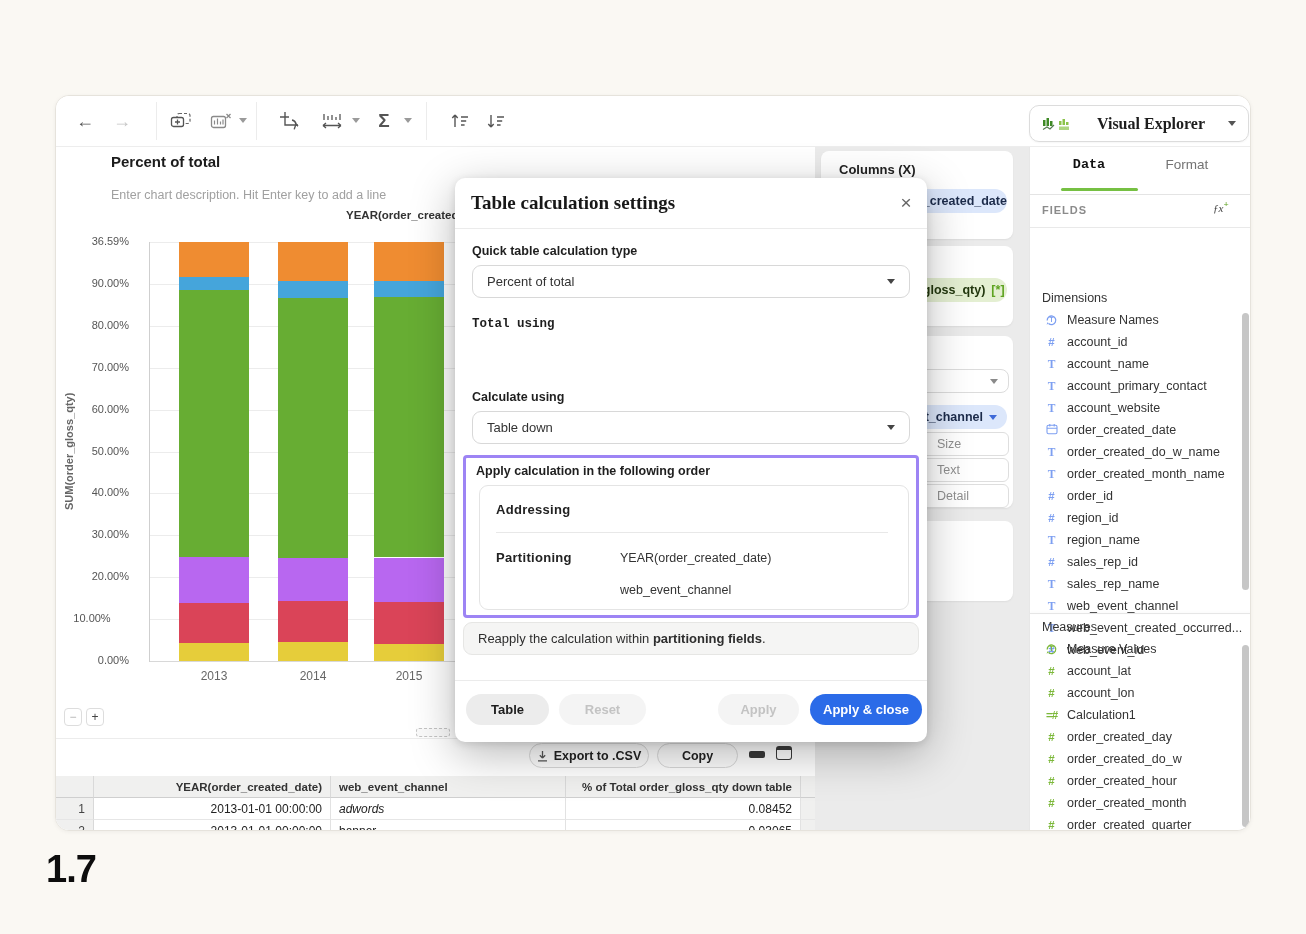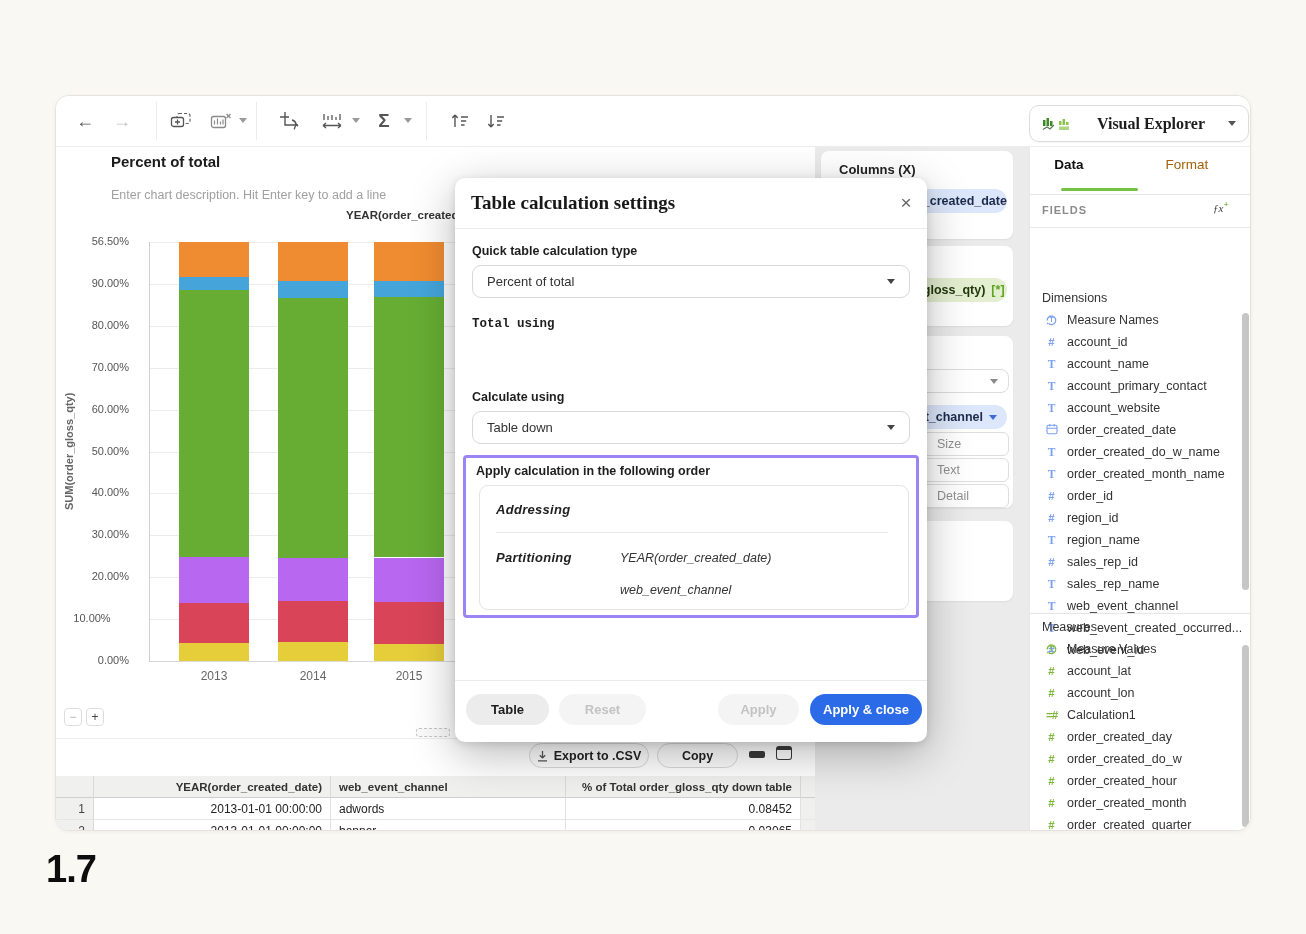--- a/index.html
+++ b/index.html
@@ -56,21 +56,21 @@
           padding:0 10px; gap:6px; white-space:nowrap; overflow:hidden; cursor:pointer; }
   .pill.blue { background:#dce7fb; color:#1c2b4a; }
   .pill.green { background:#e4efd2; color:#23380f; }
   .pill .spacer { flex:1; }
   .mini-select { position:absolute; height:24px; background:#fff; border:1px solid #dcdcdc; border-radius:8px; cursor:pointer; }
   .mini-select .caret-down { position:absolute; right:10px; top:9px; border-top-color:#8a8a8a; }
   .drop-zone { position:absolute; height:24px; border:1px solid #dedede; border-radius:6px; background:#fff;
                font-size:12.5px; color:#8f8f8f; display:flex; align-items:center; padding-left:100px; }
   
   #sidebar { left:973px; top:51px; width:223px; height:685px; background:#fff; border-left:1px solid #e7e7e7; }
-  .tab { position:absolute; top:10px; width:70px; text-align:center; font-size:13.5px; color:#a16207; cursor:pointer; }
+  .tab { position:absolute; top:10px; width:70px; text-align:center; font-size:13.5px; color:#737373; cursor:pointer; }
   .tab.active { font-weight:700; color:#111; }
   #tab-underline { left:31px; top:41px; width:77px; height:3px; background:#76c043; border-radius:2px; }
   #tabs-border { left:0; top:47px; width:223px; height:1px; background:#e4e4e4; }
   #fields-hdr { left:12px; top:57px; font-size:11px; font-weight:700; letter-spacing:1px; color:#8b8b8b; }
   #fx-btn { left:183px; top:52px; font-size:11px; color:#444; cursor:pointer; font-style:italic; font-family:"Liberation Serif","DejaVu Serif",serif; }
   #fx-btn sup { color:#5ea321; font-weight:700; font-style:normal; }
   #fields-border { left:0; top:80px; width:223px; height:1px; background:#e9e9e9; }
   .sec-label { position:absolute; left:12px; font-size:12.5px; color:#333; }
   .field-item { height:22px; display:flex; align-items:center; gap:7px; padding-left:7px; font-size:12.5px; color:#333; cursor:pointer; white-space:nowrap; }
   .ficon { width:17px; text-align:center; font-size:11.5px; font-weight:700; flex:0 0 17px; }
@@ -82,21 +82,21 @@
            box-shadow:0 12px 45px rgba(0,0,0,.28), 0 2px 8px rgba(0,0,0,.12); }
   #modal-title { left:16px; top:14px; font-family:"Liberation Serif","DejaVu Serif",serif; font-size:19px; font-weight:600; color:#181818; }
   #modal-close { left:438px; top:12px; width:26px; height:26px; font-size:19px; color:#666; display:flex; align-items:center; justify-content:center; cursor:pointer; }
   #modal-hdr-border { left:0; top:50px; width:472px; height:1px; background:#ebebeb; }
   .m-label { position:absolute; left:17px; font-size:12.5px; font-weight:700; color:#1e1e1e; }
   .m-select { position:absolute; left:17px; width:438px; height:33px; border:1px solid #d8d8d8; border-radius:9px;
               font-size:13px; color:#333; display:flex; align-items:center; padding:0 14px; cursor:pointer; }
   .m-select .caret-down { position:absolute; right:14px; border-top-color:#444; }
   #order-box { left:8px; top:277px; width:456px; height:163px; border:3px solid #9d84f4; border-radius:4px; background:#fff; }
   #order-label { left:10px; top:6px; font-size:12.5px; font-weight:700; color:#1e1e1e; }
-  #order-card { left:13px; top:27px; width:430px; height:125px; border:1px solid #e4e4e4; border-radius:9px;font-style:italic; }
+  #order-card { left:13px; top:27px; width:430px; height:125px; border:1px solid #e4e4e4; border-radius:9px; }
   .o-label { position:absolute; left:16px; font-size:13px; font-weight:700; color:#222; letter-spacing:.3px; }
   .o-value { position:absolute; left:140px; font-size:12.5px; color:#333; }
   #o-divider { left:16px; top:46px; width:392px; height:1px; background:#e8e8e8; }
   #info-box { left:8px; top:444px; width:456px; height:33px; background:#f5f5f4; border:1px solid #e6e6e4; border-radius:9px;
               font-size:13px; color:#2e2e2e; display:flex; align-items:center; padding:0 14px; }
   #modal-ftr-border { left:0; top:502px; width:472px; height:1px; background:#ebebeb; }
   .m-btn { position:absolute; top:516px; height:31px; border-radius:16px; font-size:13px; font-weight:700;
            display:flex; align-items:center; justify-content:center; cursor:pointer; }
   #btn-cancel { left:11px; width:83px; background:#ececec; color:#1d1d1d; }
   #btn-reset { left:104px; width:87px; background:#f4f4f4; color:#c3c3c3; }
@@ -198,21 +198,21 @@
       <div class="tick-label abs" style="left: 13px; top: 558px;">0.00%</div>
       <div class="tick-label abs" style="left: 6px; top: 516.1px; text-align: center;">10.00%</div>
       <div class="tick-label abs" style="left: 13px; top: 474.2px;">20.00%</div>
       <div class="tick-label abs" style="left: 13px; top: 432.3px;">30.00%</div>
       <div class="tick-label abs" style="left: 13px; top: 390.4px;">40.00%</div>
       <div class="tick-label abs" style="left: 13px; top: 348.5px;">50.00%</div>
       <div class="tick-label abs" style="left: 13px; top: 306.6px;">60.00%</div>
       <div class="tick-label abs" style="left: 13px; top: 264.7px;">70.00%</div>
       <div class="tick-label abs" style="left: 13px; top: 222.8px;">80.00%</div>
       <div class="tick-label abs" style="left: 13px; top: 180.9px;">90.00%</div>
-      <div class="tick-label abs" style="left: 13px; top: 139px;">56.50%</div>
+      <div class="tick-label abs" style="left: 13px; top: 139px;">36.59%</div>
     </div>
   <div id="bars-layer">
       <div class="bar-seg" style="left: 123px; width: 70px; top: 546.983px; height: 18.017px; background: rgb(230, 205, 58);"></div>
       <div class="bar-seg" style="left: 123px; width: 70px; top: 507.178px; height: 39.805px; background: rgb(218, 68, 88);"></div>
       <div class="bar-seg" style="left: 123px; width: 70px; top: 460.669px; height: 46.509px; background: rgb(184, 103, 240);"></div>
       <div class="bar-seg" style="left: 123px; width: 70px; top: 194.185px; height: 266.484px; background: rgb(103, 173, 51);"></div>
       <div class="bar-seg" style="left: 123px; width: 70px; top: 181.196px; height: 12.989px; background: rgb(69, 165, 219);"></div>
       <div class="bar-seg" style="left: 123px; width: 70px; top: 146px; height: 35.196px; background: rgb(239, 140, 49);"></div>
       <div class="bar-seg" style="left: 222px; width: 70px; top: 545.726px; height: 19.274px; background: rgb(230, 205, 58);"></div>
       <div class="bar-seg" style="left: 222px; width: 70px; top: 504.664px; height: 41.062px; background: rgb(218, 68, 88);"></div>
@@ -252,21 +252,21 @@
       <div class="trow" style="top: 0px;">
         <div class="tcell al-r hdr" style="left: 0px; width: 38px;"></div>
         <div class="tcell al-r hdr" style="left: 38px; width: 237px;">YEAR(order_created_date)</div>
         <div class="tcell al-l hdr" style="left: 275px; width: 235px;">web_event_channel</div>
         <div class="tcell al-r hdr" style="left: 510px; width: 235px;">% of Total order_gloss_qty down table</div>
         <div class="tcell hdr" style="left: 745px; width: 14px;"></div>
       </div>
       <div class="trow" style="top: 22px;">
         <div class="tcell al-r rownum" style="left: 0px; width: 38px;">1</div>
         <div class="tcell al-r" style="left: 38px; width: 237px;">2013-01-01 00:00:00</div>
-        <div class="tcell al-l" style="left: 275px; width: 235px;">adwords</div>
+        <div class="tcell al-l" style="left: 275px; width: 235px; font-style: italic;">adwords</div>
         <div class="tcell al-r" style="left: 510px; width: 235px;">0.08452</div>
         <div class="tcell rownum" style="left: 745px; width: 14px;"></div>
       </div>
       <div class="trow" style="top: 44px;">
         <div class="tcell al-r rownum" style="left: 0px; width: 38px;">2</div>
         <div class="tcell al-r" style="left: 38px; width: 237px;">2013-01-01 00:00:00</div>
         <div class="tcell al-l" style="left: 275px; width: 235px;">banner</div>
         <div class="tcell al-r" style="left: 510px; width: 235px;">0.03065</div>
         <div class="tcell rownum" style="left: 745px; width: 14px;"></div>
       </div>
@@ -297,21 +297,21 @@
     <span class="caret-down" style="border-top-color:#3f6ad8"></span>
   </div>
   <div id="drop-zones">
       <div class="drop-zone abs" style="left: 780px; width: 173px; top: 336px;">Size</div>
       <div class="drop-zone abs" style="left: 780px; width: 173px; top: 362px;">Text</div>
       <div class="drop-zone abs" style="left: 780px; width: 173px; top: 388px;">Detail</div>
     </div>
   <div class="mcard abs" style="left:765px; top:425px; width:192px; height:80px;"></div>
 
   <div id="sidebar" class="abs">
-    <div class="tab active abs" style="left:4px;">Data</div>
+    <div class="tab active abs" style="left:24px;font-family:Liberation Mono, monospace;">Data</div>
     <div class="tab abs" style="left:122px;">Format</div>
     <div id="tab-underline" class="abs"></div>
     <div id="tabs-border" class="abs"></div>
     <div id="fields-hdr" class="abs">FIELDS</div>
     <div id="fx-btn" class="abs"><span>ƒx</span><sup>+</sup></div>
     <div id="fields-border" class="abs"></div>
     <div class="sec-label abs" style="top:144px;">Dimensions</div>
     <div id="dim-list" class="abs" style="left:6px; top:162px; width:205px;">
         <div class="field-item">
           <span class="ficon blue"><svg width="13" height="13" viewBox="0 0 13 13" fill="none" stroke="currentColor">
@@ -455,20 +455,23 @@
     <div id="order-label" class="abs">Apply calculation in the following order</div>
     <div id="order-card" class="abs">
       <div class="o-label" style="top:16px;">Addressing</div>
       <div id="o-divider" class="abs"></div>
       <div class="o-label" style="top:64px;">Partitioning</div>
       <div class="o-value" style="top:65px;">YEAR(order_created_date)</div>
       <div class="o-value" style="top:97px;">web_event_channel</div>
     </div>
   </div>
 
+  <div id="info-box" class="abs">
+    <span><span>Reapply the calculation within </span><b>partitioning fields</b><span>.</span></span>
+  </div>
   <div id="modal-ftr-border" class="abs"></div>
   <div id="btn-cancel" class="m-btn">Table</div>
   <div id="btn-reset" class="m-btn">Reset</div>
   <div id="btn-apply" class="m-btn">Apply</div>
   <div id="btn-apply-close" class="m-btn">Apply &amp; close</div>
 </div>
 
 <div id="page-label" class="abs">1.7</div>
 
 </body></html>

